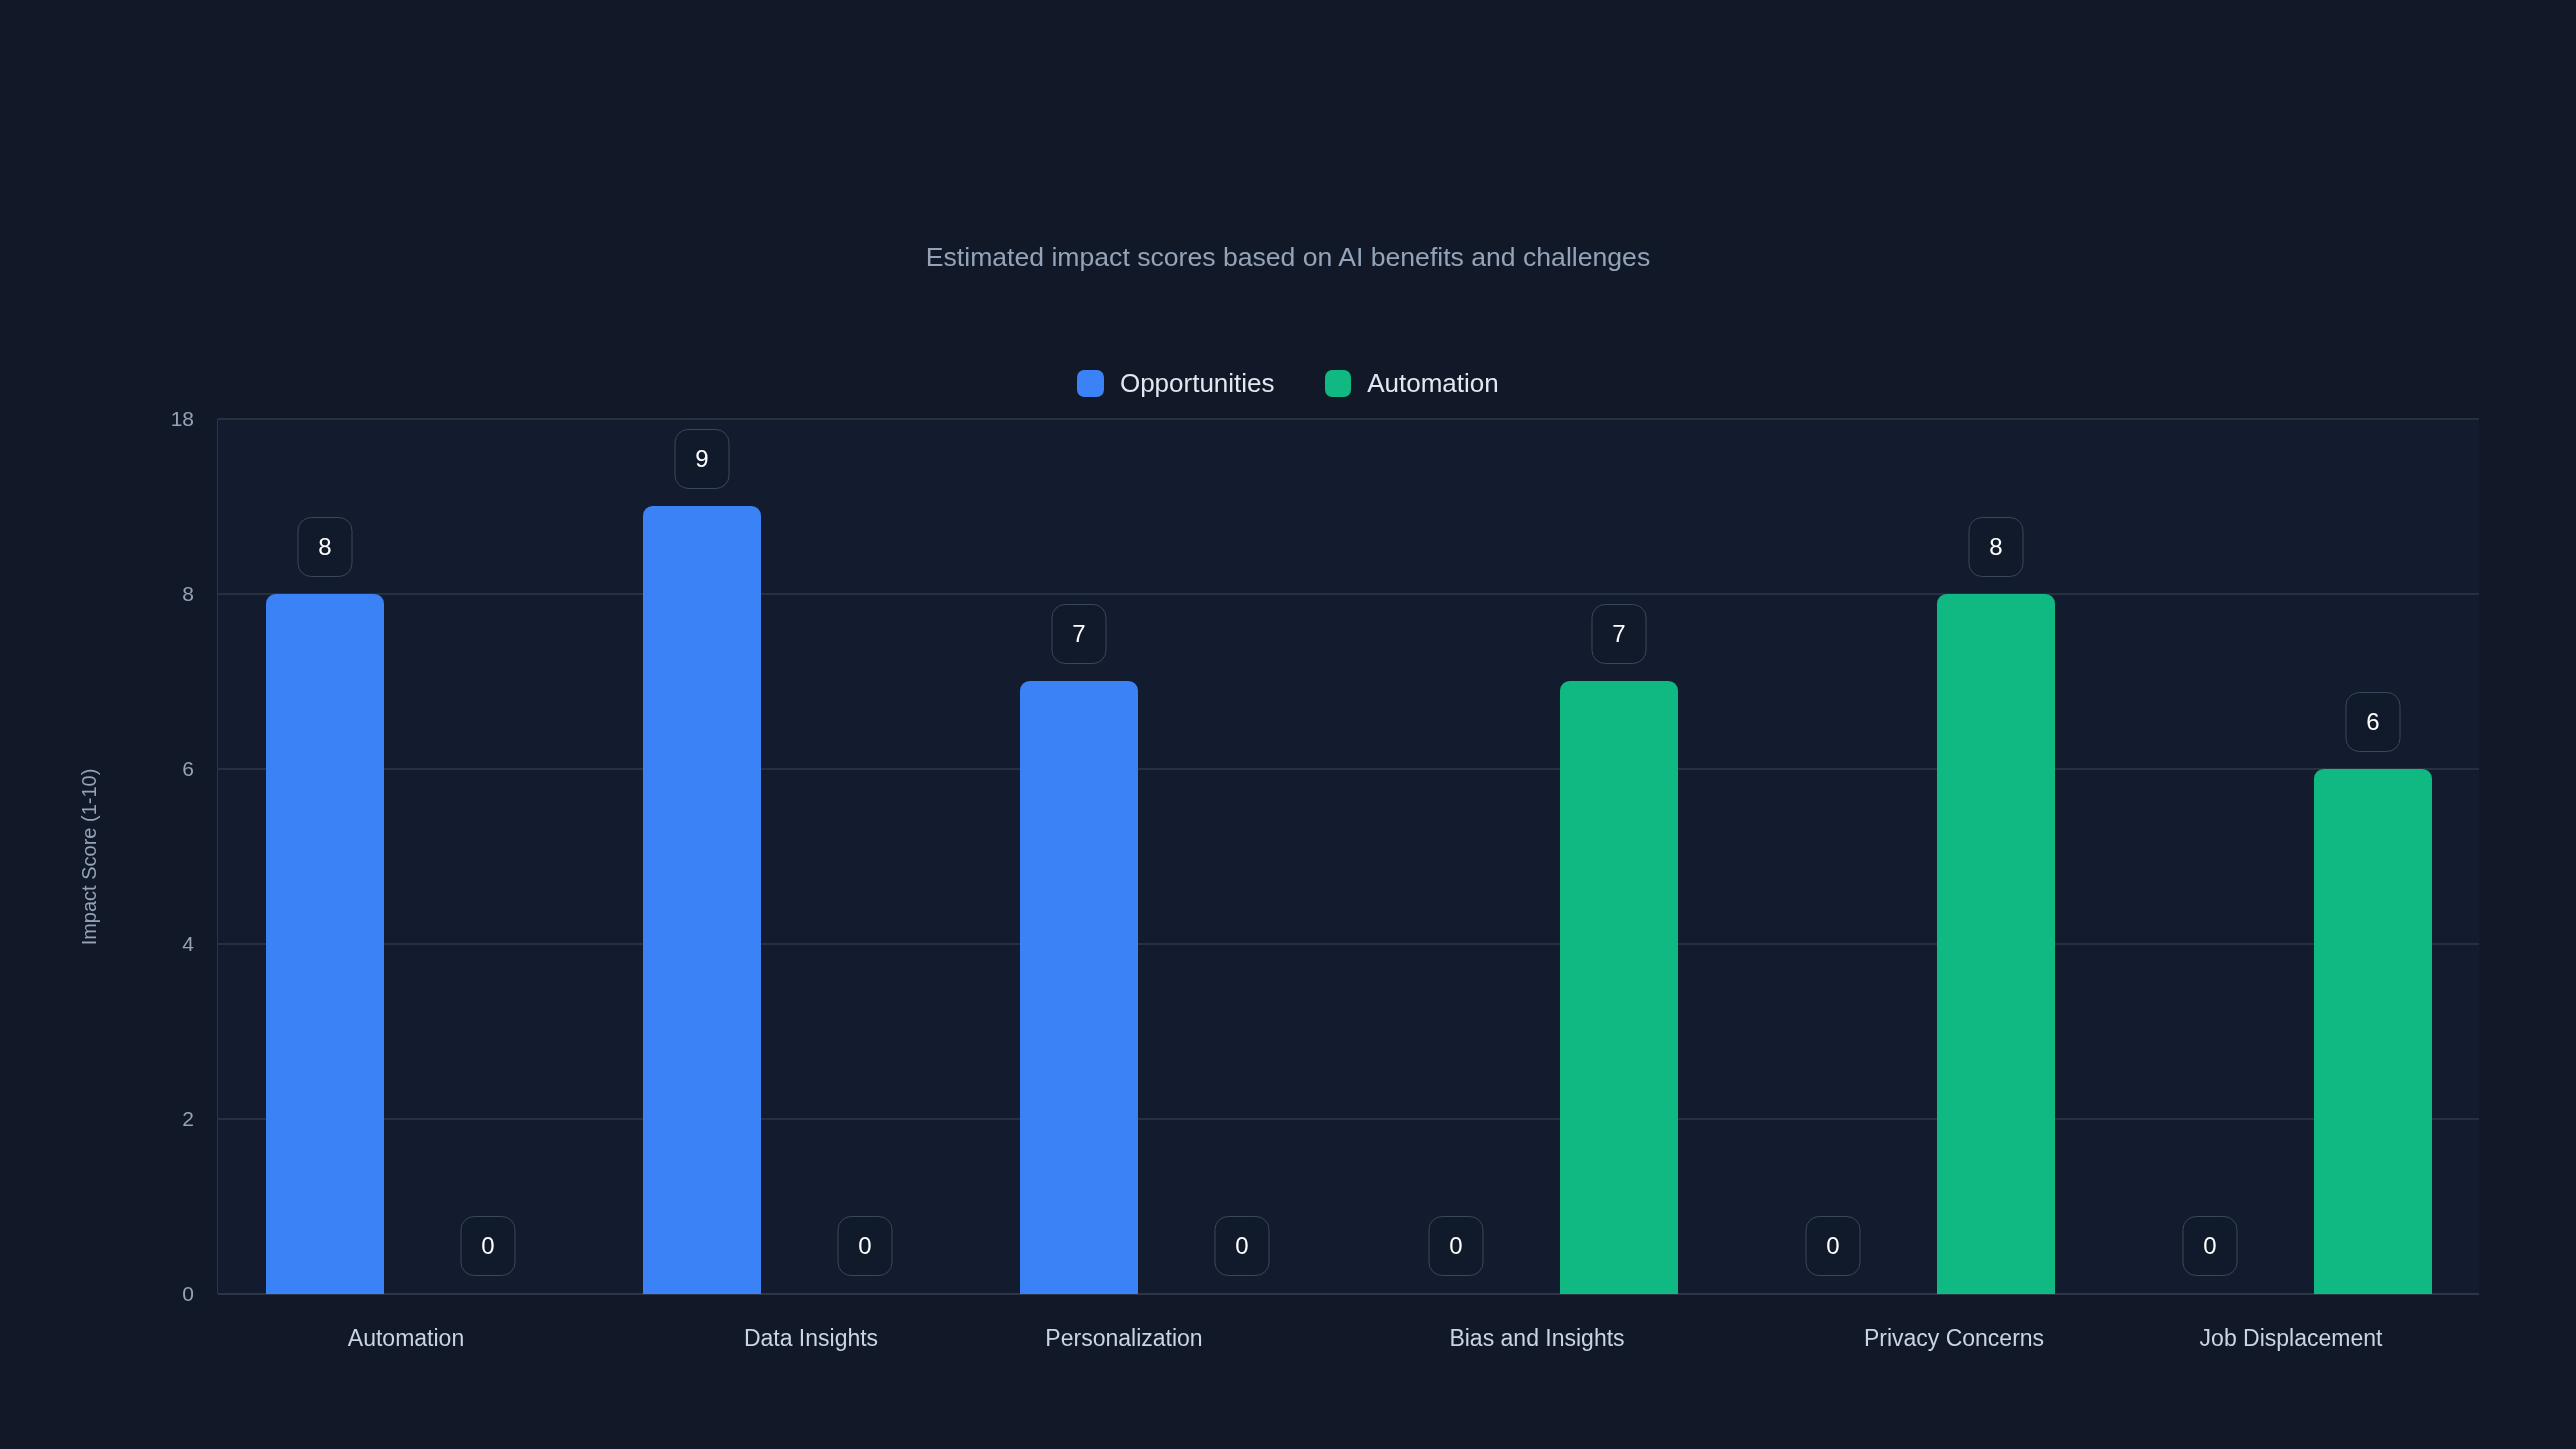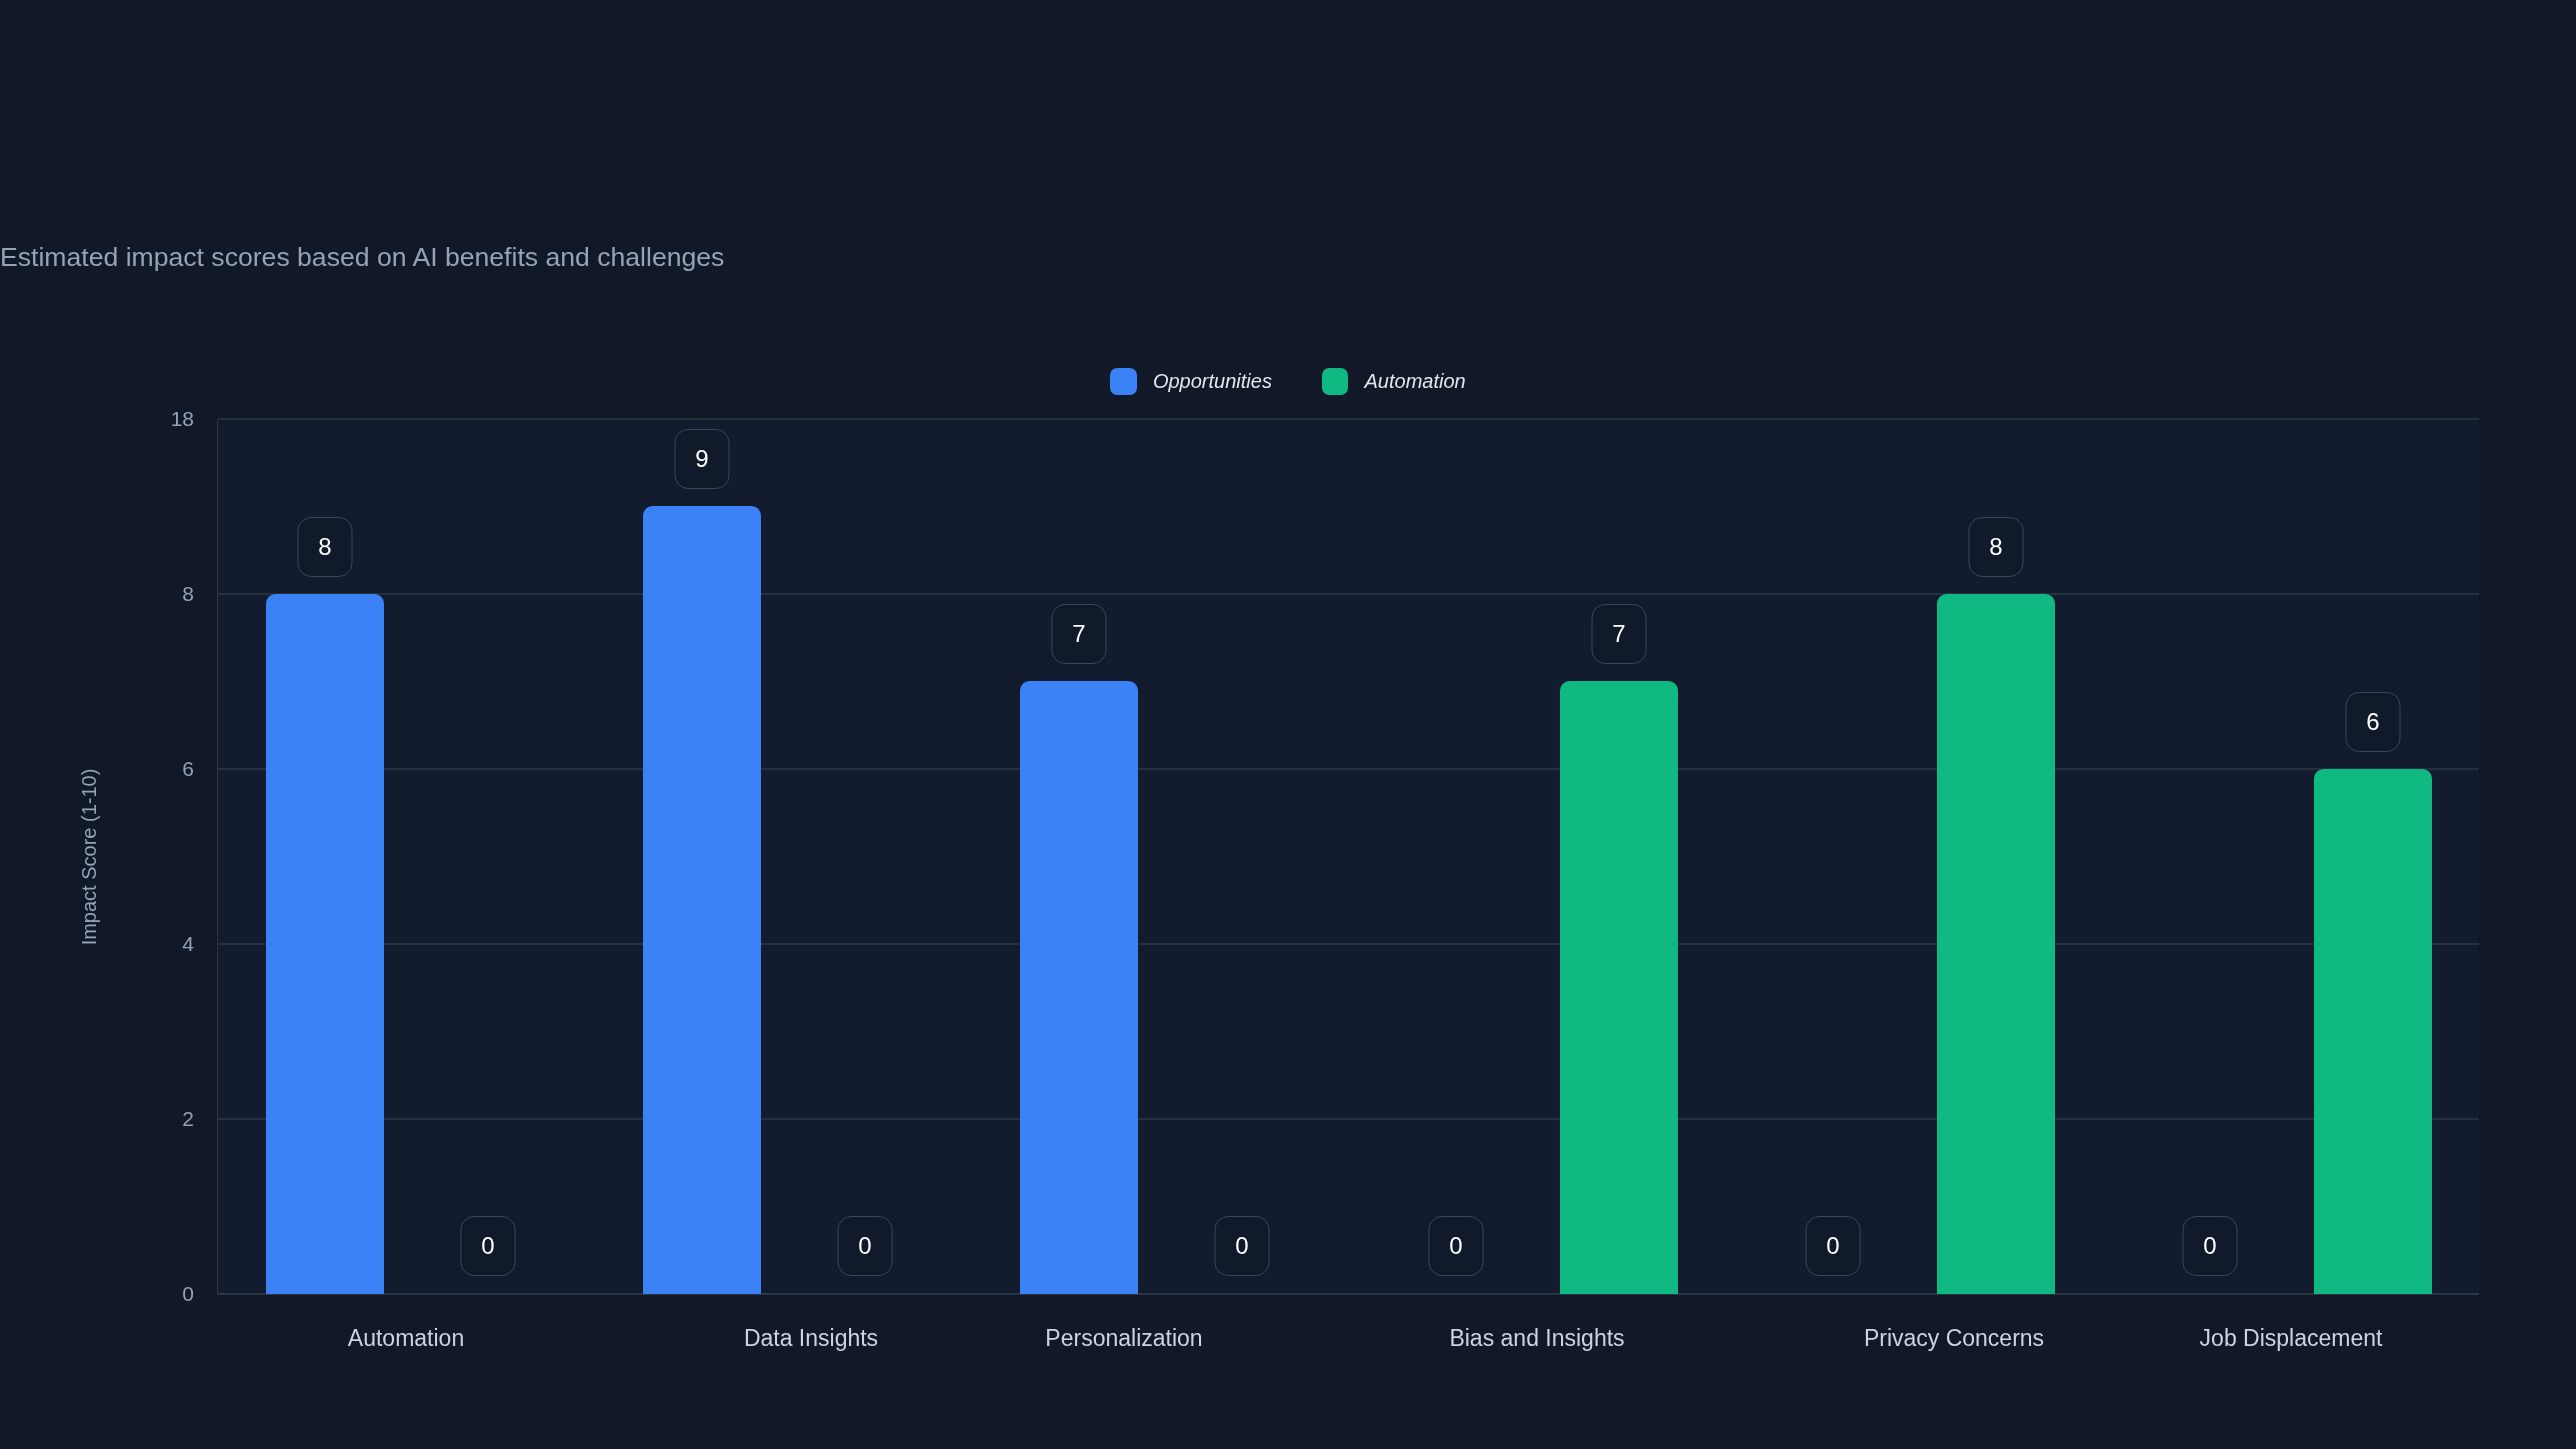--- a/index.html
+++ b/index.html
@@ -19,31 +19,32 @@
 
   
   #page-title {
     position:absolute; left:0; top:95px; width:2576px;
     text-align:center;
     font-size:50px; font-weight:400; color:#f8fafc;
     letter-spacing:0.2px;
   }
   #page-subtitle {
     position:absolute; left:0; top:242px; width:2576px;
+    text-align:center;
     font-size:26.6px; font-weight:400; color:#94a3b8;
   }
 
   
   #legend {
     position:absolute; left:0; top:368px; width:2576px;
     display:flex; justify-content:center; align-items:center; gap:50px;
   }
   .legend-item { display:flex; align-items:center; gap:16px; }
   .legend-swatch { width:26.6px; height:26.6px; border-radius:7.2px; display:block; }
-  .legend-label { font-size:20px; color:#e2e8f0;font-style:italic; }
+  .legend-label { font-size:26px; color:#e2e8f0; }
 
   
   
   #plot {
     position:absolute;
     left:217px; top:419px;
     width:2262px; height:875px;
     background:#131c2e;
     border-left:1.6px solid #2a3448;
   }

